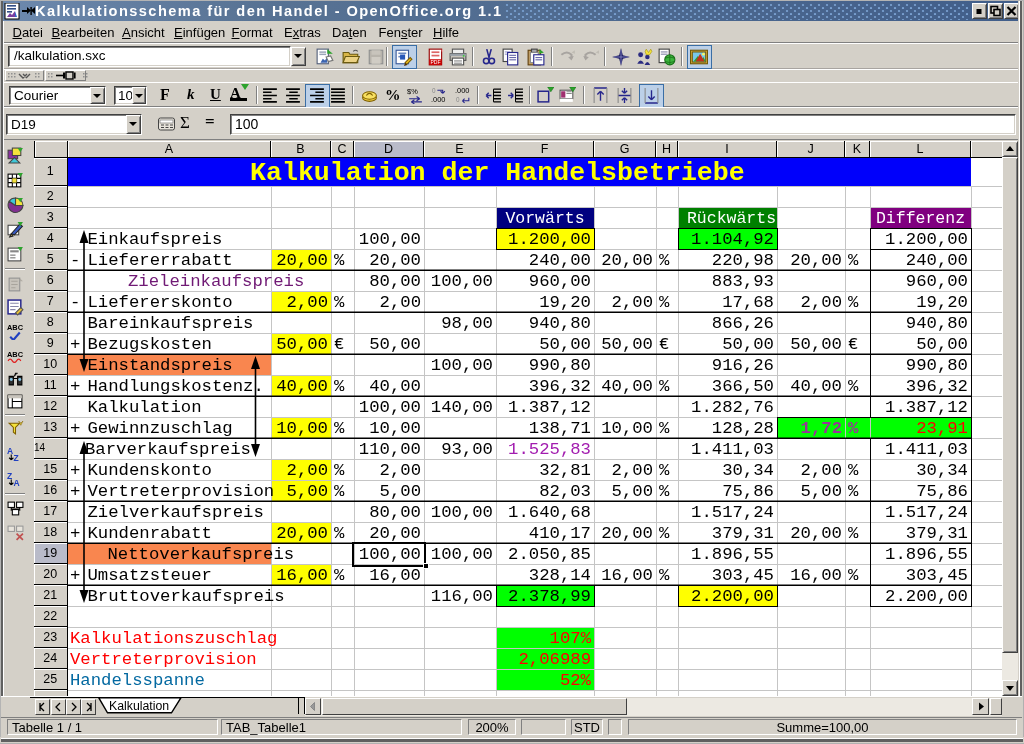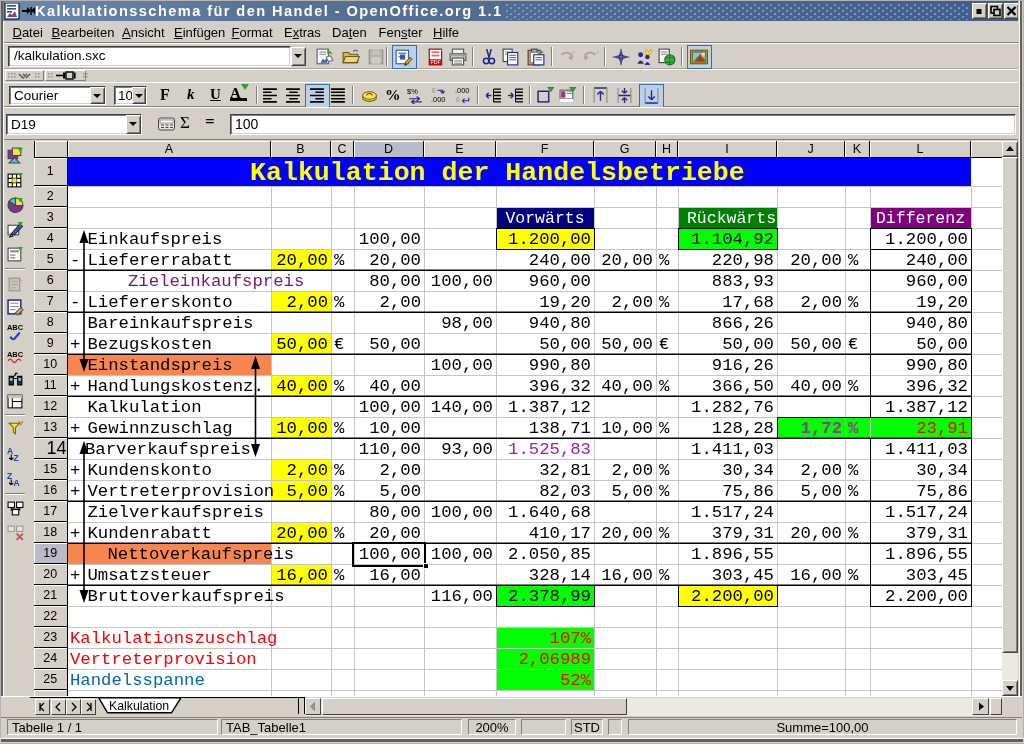--- a/index.html
+++ b/index.html
@@ -334,21 +334,21 @@
 <div class="ab" style="left:34px;top:228px;width:32.6px;height:21px;background:#d4d0c8;border-bottom:1px solid #000;box-shadow:inset 1px 1px 0 #fff;font-size:12.5px;text-align:center;line-height:20px;color:#000;">4</div>
 <div class="ab" style="left:34px;top:249px;width:32.6px;height:21px;background:#d4d0c8;border-bottom:1px solid #000;box-shadow:inset 1px 1px 0 #fff;font-size:12.5px;text-align:center;line-height:20px;color:#000;">5</div>
 <div class="ab" style="left:34px;top:270px;width:32.6px;height:21px;background:#d4d0c8;border-bottom:1px solid #000;box-shadow:inset 1px 1px 0 #fff;font-size:12.5px;text-align:center;line-height:20px;color:#000;">6</div>
 <div class="ab" style="left:34px;top:291px;width:32.6px;height:21px;background:#d4d0c8;border-bottom:1px solid #000;box-shadow:inset 1px 1px 0 #fff;font-size:12.5px;text-align:center;line-height:20px;color:#000;">7</div>
 <div class="ab" style="left:34px;top:312px;width:32.6px;height:21px;background:#d4d0c8;border-bottom:1px solid #000;box-shadow:inset 1px 1px 0 #fff;font-size:12.5px;text-align:center;line-height:20px;color:#000;">8</div>
 <div class="ab" style="left:34px;top:333px;width:32.6px;height:21px;background:#d4d0c8;border-bottom:1px solid #000;box-shadow:inset 1px 1px 0 #fff;font-size:12.5px;text-align:center;line-height:20px;color:#000;">9</div>
 <div class="ab" style="left:34px;top:354px;width:32.6px;height:21px;background:#d4d0c8;border-bottom:1px solid #000;box-shadow:inset 1px 1px 0 #fff;font-size:12.5px;text-align:center;line-height:20px;color:#000;">10</div>
 <div class="ab" style="left:34px;top:375px;width:32.6px;height:21px;background:#d4d0c8;border-bottom:1px solid #000;box-shadow:inset 1px 1px 0 #fff;font-size:12.5px;text-align:center;line-height:20px;color:#000;">11</div>
 <div class="ab" style="left:34px;top:396px;width:32.6px;height:21px;background:#d4d0c8;border-bottom:1px solid #000;box-shadow:inset 1px 1px 0 #fff;font-size:12.5px;text-align:center;line-height:20px;color:#000;">12</div>
 <div class="ab" style="left:34px;top:417px;width:32.6px;height:21px;background:#d4d0c8;border-bottom:1px solid #000;box-shadow:inset 1px 1px 0 #fff;font-size:12.5px;text-align:center;line-height:20px;color:#000;">13</div>
-<div class="ab" style="left:34px;top:438px;width:32.6px;height:21px;background:#d4d0c8;border-bottom:1px solid #000;box-shadow:inset 1px 1px 0 #fff;font-size:18px;text-align:right;line-height:20px;color:#000;">14</div>
+<div class="ab" style="left:34px;top:438px;width:32.6px;height:21px;background:#d4d0c8;border-bottom:1px solid #000;box-shadow:inset 1px 1px 0 #fff;font-size:10px;text-align:left;line-height:20px;color:#000;">14</div>
 <div class="ab" style="left:34px;top:459px;width:32.6px;height:21px;background:#d4d0c8;border-bottom:1px solid #000;box-shadow:inset 1px 1px 0 #fff;font-size:12.5px;text-align:center;line-height:20px;color:#000;">15</div>
 <div class="ab" style="left:34px;top:480px;width:32.6px;height:21px;background:#d4d0c8;border-bottom:1px solid #000;box-shadow:inset 1px 1px 0 #fff;font-size:12.5px;text-align:center;line-height:20px;color:#000;">16</div>
 <div class="ab" style="left:34px;top:501px;width:32.6px;height:21px;background:#d4d0c8;border-bottom:1px solid #000;box-shadow:inset 1px 1px 0 #fff;font-size:12.5px;text-align:center;line-height:20px;color:#000;">17</div>
 <div class="ab" style="left:34px;top:522px;width:32.6px;height:21px;background:#d4d0c8;border-bottom:1px solid #000;box-shadow:inset 1px 1px 0 #fff;font-size:12.5px;text-align:center;line-height:20px;color:#000;">18</div>
 <div class="ab" style="left:34px;top:543px;width:32.6px;height:21px;background:#b9bbc9;border-bottom:1px solid #000;box-shadow:inset 1px 1px 0 #fff;font-size:12.5px;text-align:center;line-height:20px;color:#000;">19</div>
 <div class="ab" style="left:34px;top:564px;width:32.6px;height:21px;background:#d4d0c8;border-bottom:1px solid #000;box-shadow:inset 1px 1px 0 #fff;font-size:12.5px;text-align:center;line-height:20px;color:#000;">20</div>
 <div class="ab" style="left:34px;top:585px;width:32.6px;height:21px;background:#d4d0c8;border-bottom:1px solid #000;box-shadow:inset 1px 1px 0 #fff;font-size:12.5px;text-align:center;line-height:20px;color:#000;">21</div>
 <div class="ab" style="left:34px;top:606px;width:32.6px;height:21px;background:#d4d0c8;border-bottom:1px solid #000;box-shadow:inset 1px 1px 0 #fff;font-size:12.5px;text-align:center;line-height:20px;color:#000;">22</div>
 <div class="ab" style="left:34px;top:627px;width:32.6px;height:21px;background:#d4d0c8;border-bottom:1px solid #000;box-shadow:inset 1px 1px 0 #fff;font-size:12.5px;text-align:center;line-height:20px;color:#000;">23</div>
 <div class="ab" style="left:34px;top:648px;width:32.6px;height:21px;background:#d4d0c8;border-bottom:1px solid #000;box-shadow:inset 1px 1px 0 #fff;font-size:12.5px;text-align:center;line-height:20px;color:#000;">24</div>

